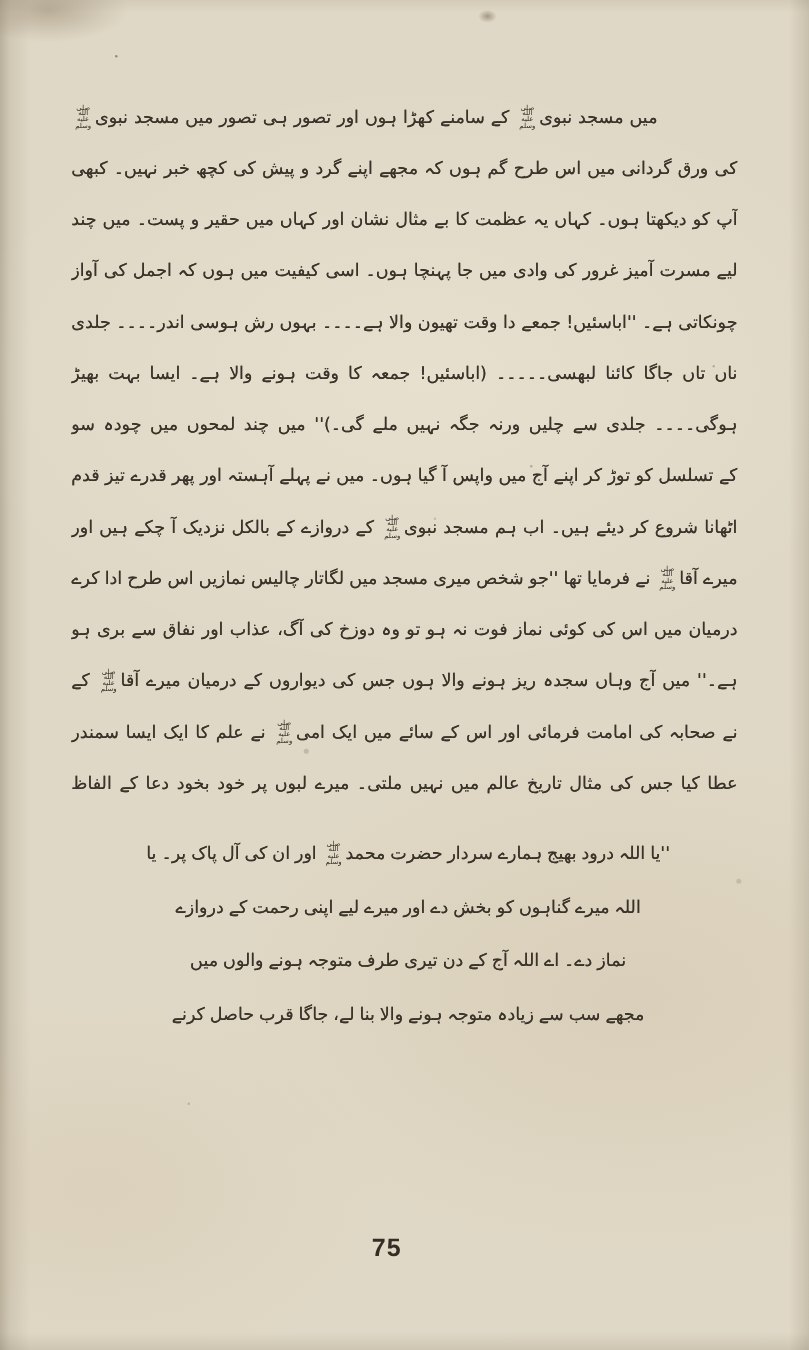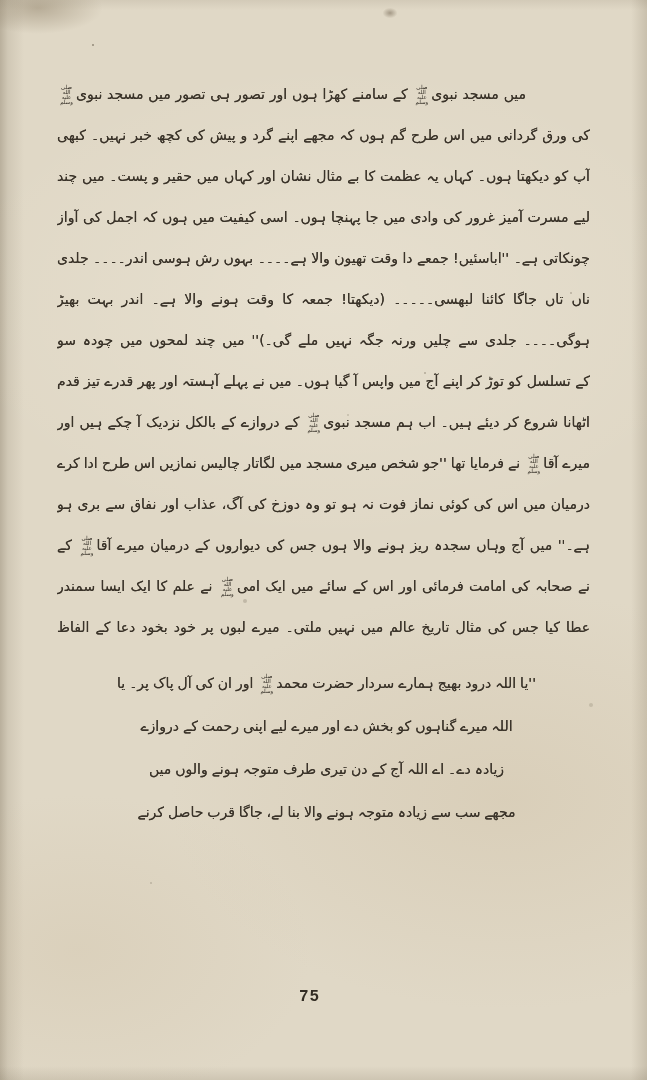--- a/index.html
+++ b/index.html
@@ -78,51 +78,51 @@
     word-spacing: 0;
     margin: 0 1px;
     color: #2f2a22;
     text-shadow: none;
   }
   .page-number {
     position: absolute;
     top: 988px; left: 0; right: 0;
     text-align: center;
     text-indent: 28px;
-    font-family: Liberation Mono, monospace;
+    font-family: Liberation Sans, sans-serif;
     font-weight: bold;
-    font-size: 16px;
+    font-size: 20px;
     letter-spacing: 1px;
     color: #332d24;
   }
 </style>
 </head>
 <body>
 
 <div class="page">
   <div class="specks"></div>
 
   <div class="text-block">
     <div class="bline indent">میں مسجد نبوی<span class="saw">صلى الله عليه وسلم</span> کے سامنے کھڑا ہوں اور تصور ہی تصور میں مسجد نبوی<span class="saw">صلى الله عليه وسلم</span> کی تاریخ</div>
     <div class="bline">کی ورق گردانی میں اس طرح گم ہوں کہ مجھے اپنے گرد و پیش کی کچھ خبر نہیں۔ کبھی مسجد اور کبھی اپنے</div>
     <div class="bline">آپ کو دیکھتا ہوں۔ کہاں یہ عظمت کا بے مثال نشان اور کہاں میں حقیر و پست۔ میں چند لمحوں کے</div>
     <div class="bline">لیے مسرت آمیز غرور کی وادی میں جا پہنچا ہوں۔ اسی کیفیت میں ہوں کہ اجمل کی آواز مجھے</div>
     <div class="bline">چونکاتی ہے۔ ''اباسئیں! جمعے دا وقت تھیون والا ہے۔۔۔۔ بہوں رش ہوسی اندر۔۔۔۔ جلدی چلو</div>
-    <div class="bline">ناں تاں جاگا کائنا لبھسی۔۔۔۔۔ (دیکھتا! جمعہ کا وقت ہونے والا ہے۔ اندر بہت بھیڑ</div>
+    <div class="bline">ناں تاں جاگا کائنا لبھسی۔۔۔۔۔ (اباسئیں! جمعہ کا وقت ہونے والا ہے۔ ایسا بہت بھیڑ</div>
     <div class="bline">ہوگی۔۔۔۔ جلدی سے چلیں ورنہ جگہ نہیں ملے گی۔)'' میں چند لمحوں میں چودہ سو سالوں کی تاریخ</div>
     <div class="bline">کے تسلسل کو توڑ کر اپنے آج میں واپس آ گیا ہوں۔ میں نے پہلے آہستہ اور پھر قدرے تیز قدم</div>
     <div class="bline">اٹھانا شروع کر دیئے ہیں۔ اب ہم مسجد نبوی<span class="saw">صلى الله عليه وسلم</span> کے دروازے کے بالکل نزدیک آ چکے ہیں اور</div>
     <div class="bline">میرے آقا<span class="saw">صلى الله عليه وسلم</span> نے فرمایا تھا ''جو شخص میری مسجد میں لگاتار چالیس نمازیں اس طرح ادا کرے کہ</div>
     <div class="bline">درمیان میں اس کی کوئی نماز فوت نہ ہو تو وہ دوزخ کی آگ، عذاب اور نفاق سے بری ہو جاتا</div>
     <div class="bline">ہے۔'' میں آج وہاں سجدہ ریز ہونے والا ہوں جس کی دیواروں کے درمیان میرے آقا<span class="saw">صلى الله عليه وسلم</span> کے</div>
     <div class="bline">نے صحابہ کی امامت فرمائی اور اس کے سائے میں ایک امی<span class="saw">صلى الله عليه وسلم</span> نے علم کا ایک ایسا سمندر لوگوں کو</div>
     <div class="bline">عطا کیا جس کی مثال تاریخ عالم میں نہیں ملتی۔ میرے لبوں پر خود بخود دعا کے الفاظ مچلنے لگے ہیں۔</div>
 
     <div class="dua-block">
       <div class="dline">''یا اللہ درود بھیج ہمارے سردار حضرت محمد<span class="saw">صلى الله عليه وسلم</span> اور ان کی آل پاک پر۔ یا</div>
       <div class="dline">اللہ میرے گناہوں کو بخش دے اور میرے لیے اپنی رحمت کے دروازے</div>
-      <div class="dline">زیادہ دے۔ اے اللہ آج کے دن تیری طرف متوجہ ہونے والوں میں</div>
+      <div class="dline">نماز دے۔ اے اللہ آج کے دن تیری طرف متوجہ ہونے والوں میں</div>
       <div class="dline">مجھے سب سے زیادہ متوجہ ہونے والا بنا لے، جاگا قرب حاصل کرنے</div>
     </div>
   </div>
 
   <div class="page-number">75</div>
 </div>
 
 </body></html>

